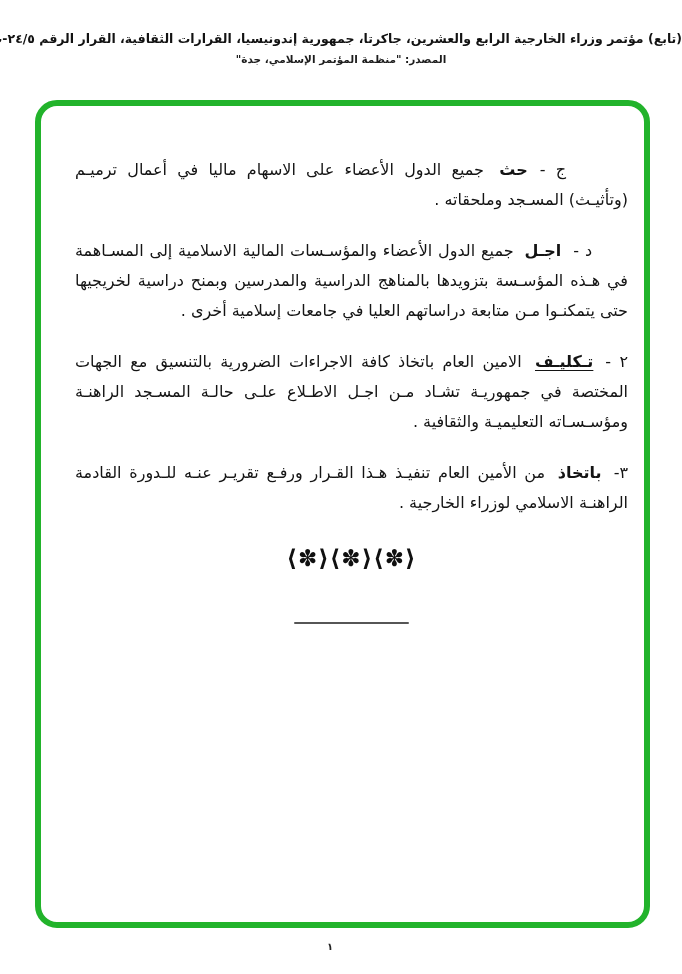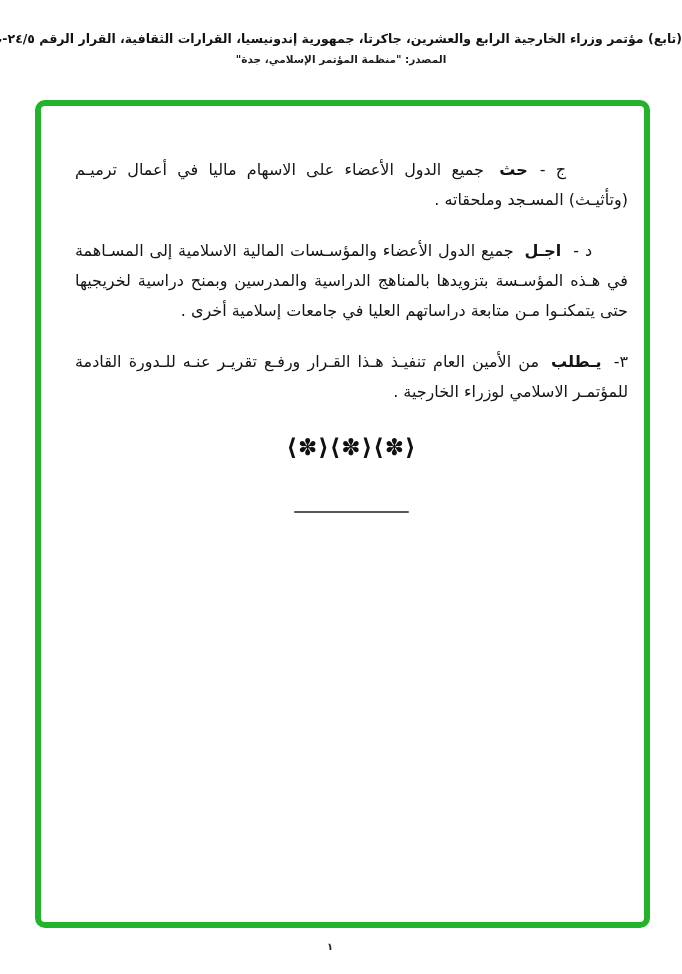--- a/index.html
+++ b/index.html
@@ -12,21 +12,21 @@
   .doc-header .line1{
     direction:rtl;font-size:12.5px;font-weight:bold;white-space:nowrap;
     letter-spacing:-0.2px;color:#121212;
   }
   .doc-header .line2{
     direction:rtl;font-size:10.5px;font-weight:bold;margin-top:7px;color:#1c1c1c;
   }
   
   .frame{
     position:absolute;left:35px;top:100px;width:615px;height:828px;
-    box-sizing:border-box;border:6px solid #22b32b;border-radius:10px;
+    box-sizing:border-box;border:6px solid #22b32b;border-radius:22px;
     background:#ffffff;
   }
   
   .content{
     direction:rtl;text-align:justify;
     padding:49px 16px 0 34px;
     font-size:16px;line-height:30px;color:#141414;
   }
   .item{margin:0 0 21px 0;}
   .item.indent-a{text-indent:62px;}  
@@ -59,22 +59,23 @@
   <div class="line2">المصدر: "منظمة المؤتمر الإسلامي، جدة"</div>
 </div>
 
 <div class="frame" style="border-color: rgb(34, 179, 43);">
   <div class="content">
 
     <p class="item indent-a" dir="rtl"><span class="marker">ج -</span><span class="lead">حث</span> <span>جميع الدول الأعضاء على الاسهام ماليا في أعمال ترميـم (وتأثيـث) المسـجد وملحقاته .</span></p>
 
     <p class="item indent-b" dir="rtl"><span class="marker">د -</span><span class="lead">اجـل</span> <span>جميع الدول الأعضاء والمؤسـسات المالية الاسلامية إلى المسـاهمة في هـذه المؤسـسة بتزويدها بالمناهج الدراسية والمدرسين وبمنح دراسية لخريجيها حتى يتمكنـوا مـن متابعة دراساتهم العليا في جامعات إسلامية أخرى .</span></p>
 
+    <p class="item" dir="rtl"><span class="marker">٢ -</span><span class="lead underlined">تـكليـف</span> <span>الامين العام باتخاذ كافة الاجراءات الضرورية بالتنسيق مع الجهات المختصة في جمهوريـة تشـاد مـن اجـل الاطـلاع علـى حالـة المسـجد الراهنـة ومؤسـسـاته التعليميـة والثقافية .</span></p>
 
-    <p class="item" dir="rtl"><span class="marker">٣-</span><span class="lead">يـطلب</span> <span>من الأمين العام تنفيـذ هـذا القـرار ورفـع تقريـر عنـه للـدورة القادمة للمؤتمـر الاسلامي لوزراء الخارجية .</span></p>
+    <p class="item" dir="rtl"><span class="marker">٣-</span><span class="lead">باتخاذ</span> <span>من الأمين العام تنفيـذ هـذا القـرار ورفـع تقريـر عنـه للـدورة القادمة الراهنـة الاسلامي لوزراء الخارجية .</span></p>
 
     <div class="ornament">⟨✽⟩⟨✽⟩⟨✽⟩</div>
 
     <div class="separator"></div>
 
   </div>
 </div>
 
 <div class="page-num">١</div>
 

